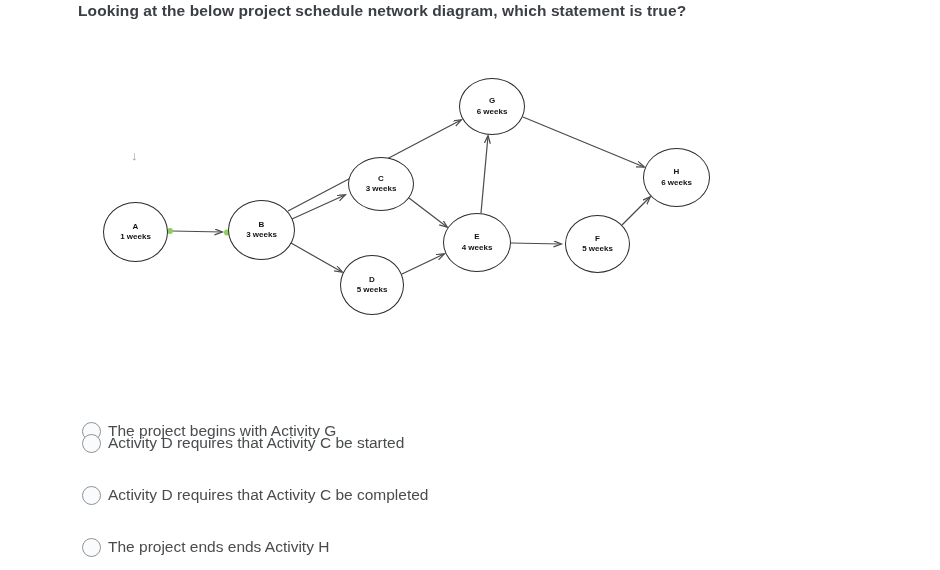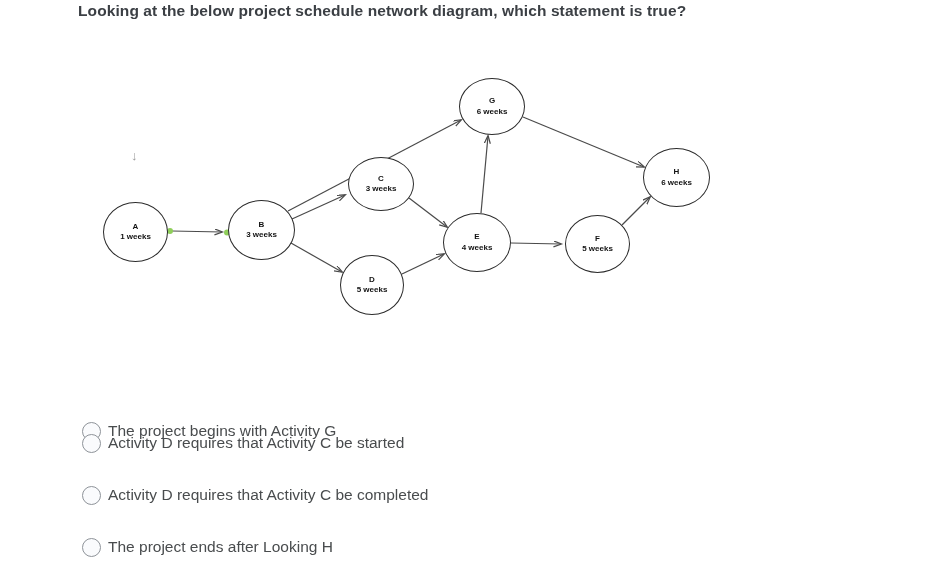--- a/index.html
+++ b/index.html
@@ -108,17 +108,17 @@
     <div class="option-row" style="top:432px;">
       <span class="radio"></span>
       <span class="option-label">Activity D requires that Activity C be started</span>
     </div>
     <div class="option-row" style="top:484px;text-align:center;">
       <span class="radio"></span>
       <span class="option-label">Activity D requires that Activity C be completed</span>
     </div>
     <div class="option-row" style="top:536px;">
       <span class="radio"></span>
-      <span class="option-label">The project ends after Looking H</span>
+      <span class="option-label">The project ends ends Activity H</span>
     </div>
   </div>
 
 </div>
 
 </body></html>

